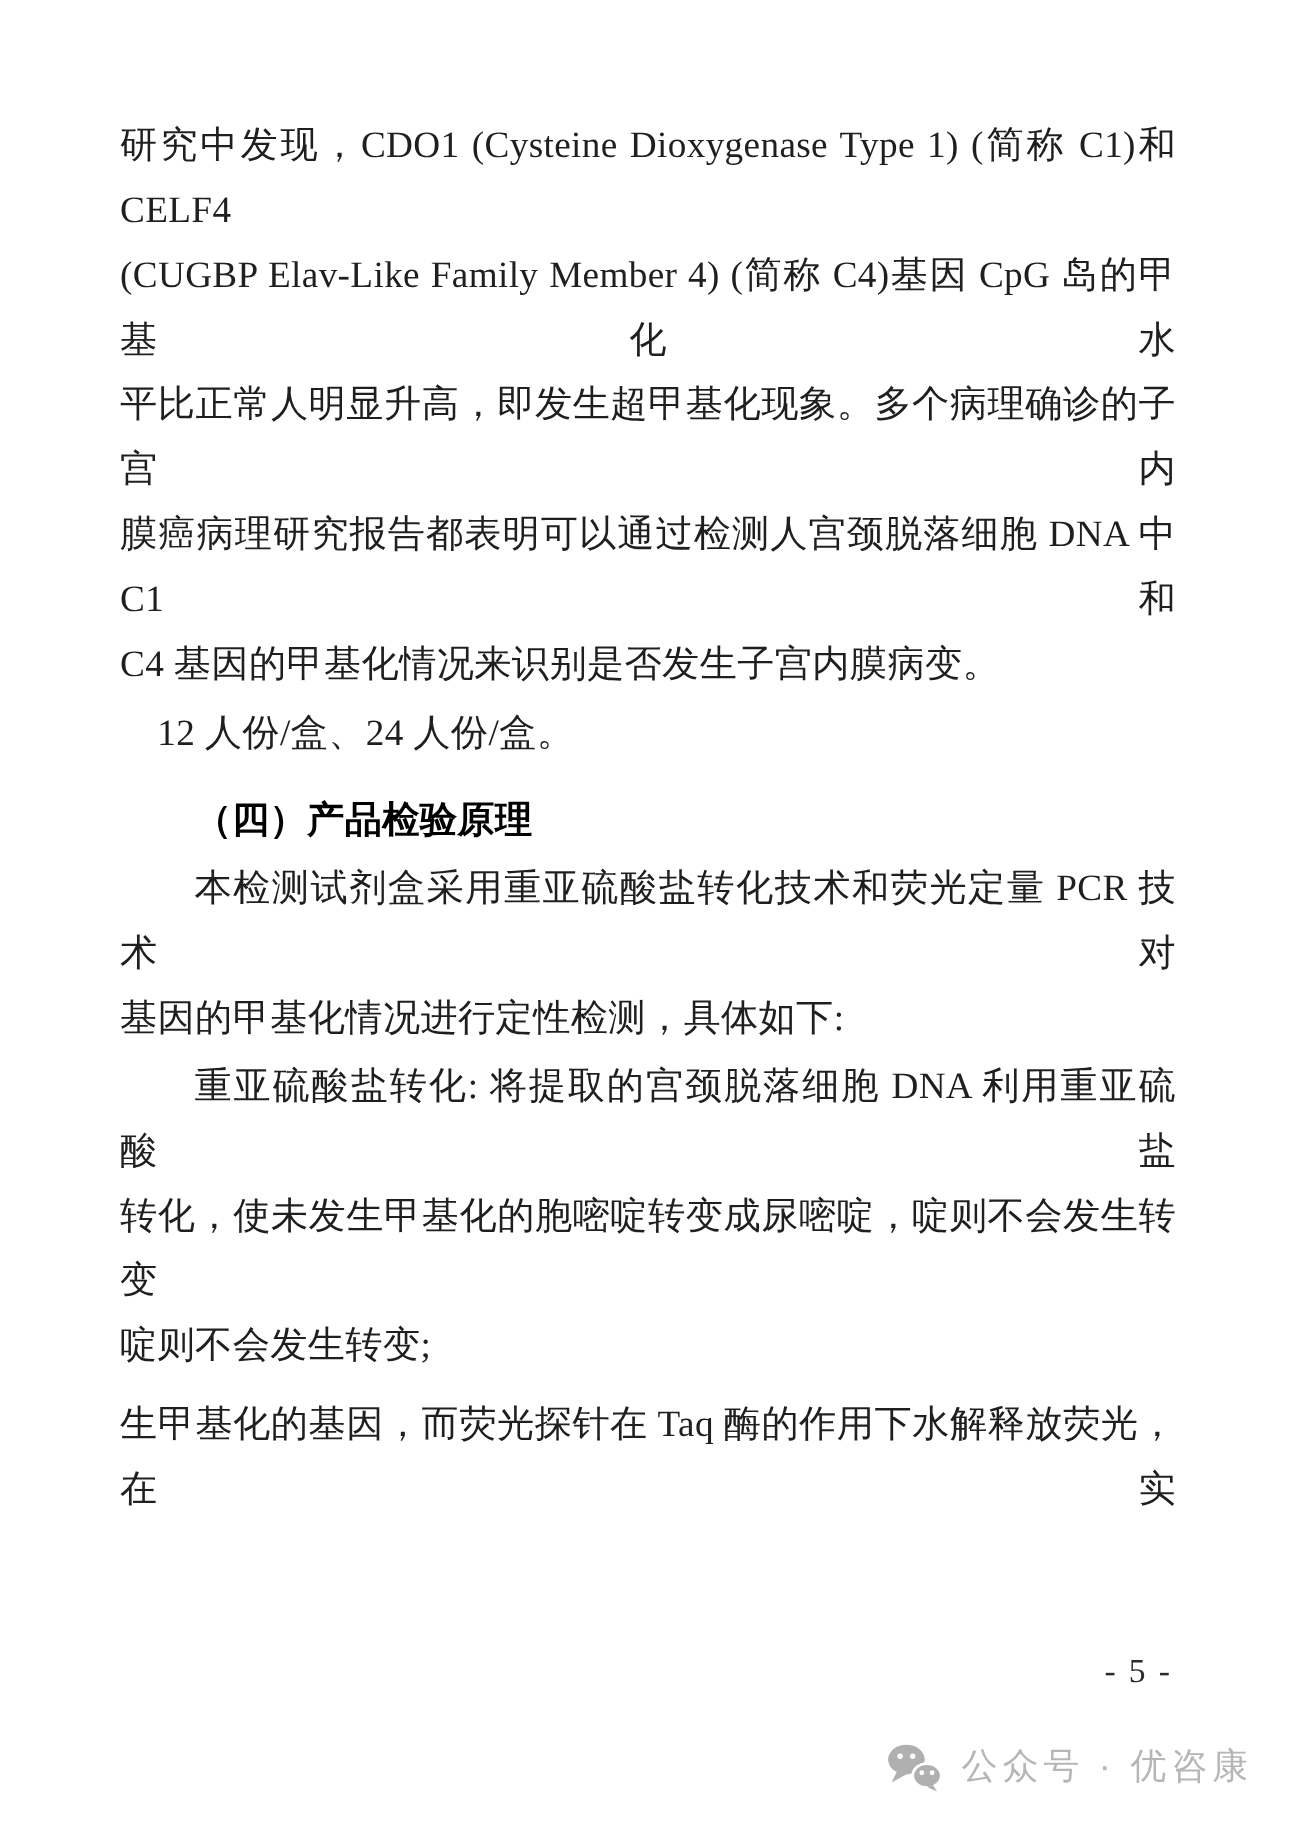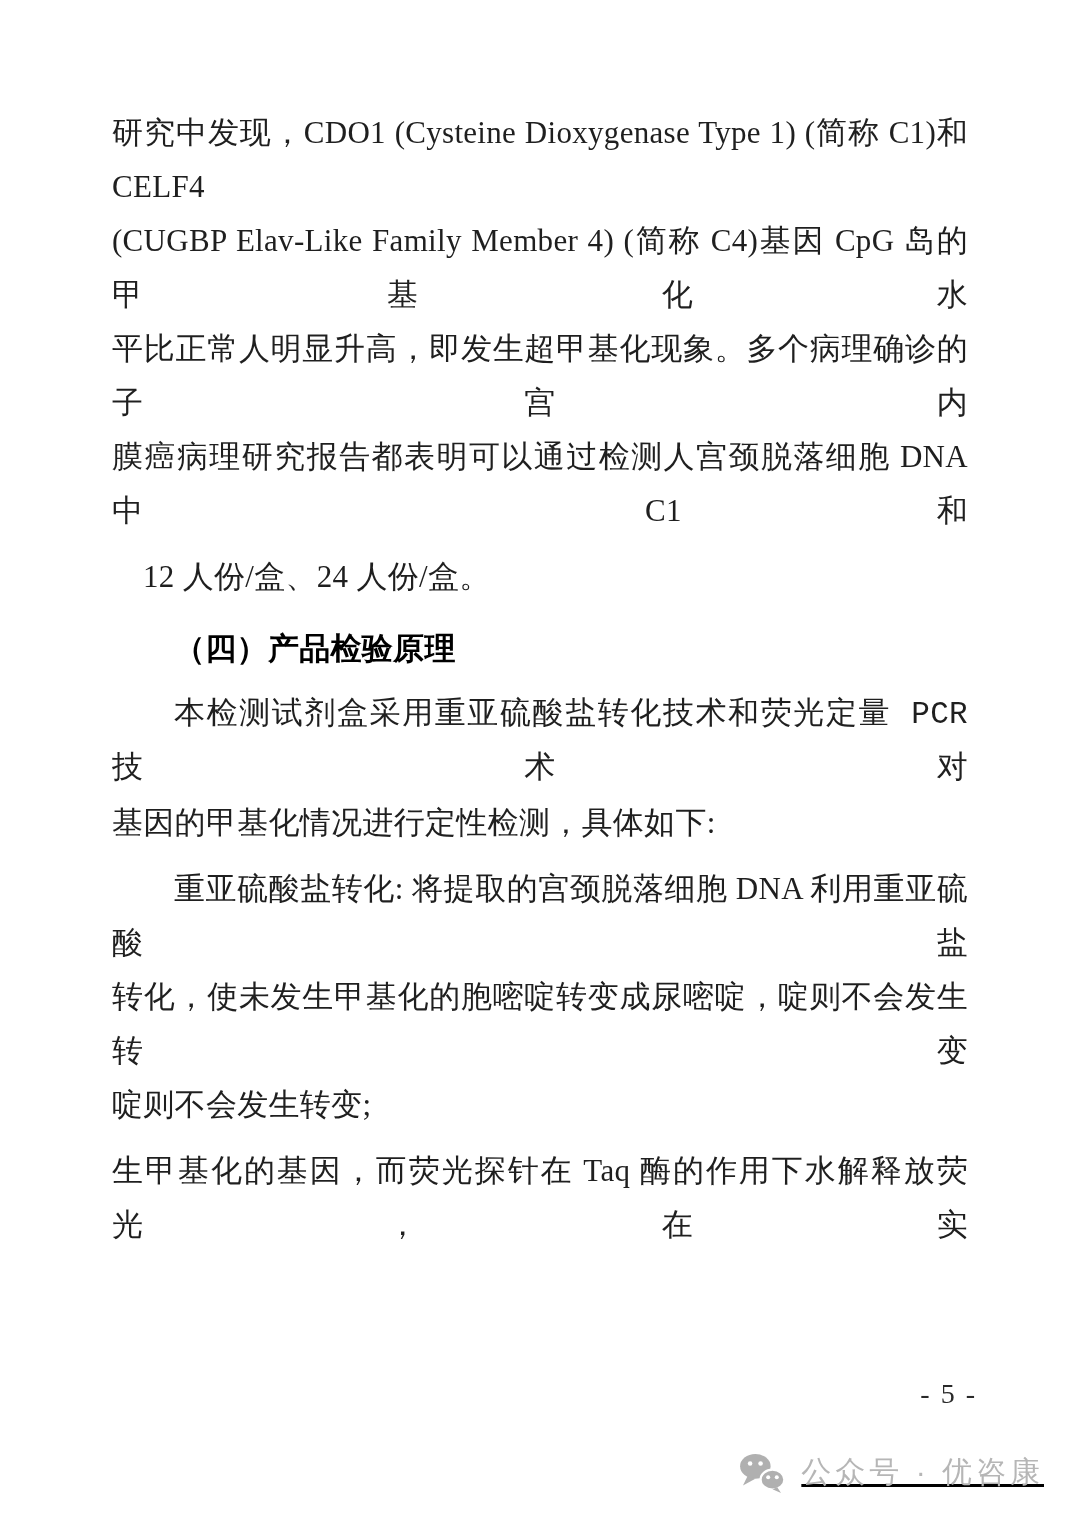--- a/index.html
+++ b/index.html
@@ -14,21 +14,21 @@
   .doc {
     position: absolute;
     left: 100px;
     top: 94px;
     width: 880px;
     font-size: 31px;
     line-height: 54px;
     color: #1f1f1f;
     letter-spacing: 0.3px;
   }
-  .blk { margin: 12px; }
+  .blk { margin: 0; }
   .line { text-align: justify; text-align-last: left; text-justify: inter-character; white-space: normal; }
   .line.just { text-align-last: justify; }
   
   .kai .line { font-weight: bold; color: #000; }
   
   [data-name="heading-section-3"]   { margin-top: 8px; }
   [data-name="pack-spec-line"]      { margin-top: 4px; }
   [data-name="heading-section-4"]   { margin-top: 18px; }
   [data-name="principle-intro-paragraph"] { margin-top: 3px; }
   [data-name="bisulfite-paragraph"] { margin-top: 3px; }
@@ -43,50 +43,50 @@
     letter-spacing: 2px;
     font-family: "Liberation Serif", serif;
   }
   .watermark {
     position: absolute;
     top: 1452px;
     right: 36px;
     display: flex;
     align-items: center;
     gap: 16px;
-    text-decoration: underline;
   }
   .watermark .wm-text {
     font-size: 30px;
     color: #b6b6b6;
     letter-spacing: 4px;
     font-family: "Liberation Sans", sans-serif;
   }
   .wm-icon { width: 46px; height: 40px; display: block; }
 </style>
 </head>
 <body>
 
 <div class="page" data-name="document-page">
 
   <main class="doc" id="doc" data-name="document-body">
       <div class="blk body" data-name="continued-paragraph">
         <div class="line just" data-name="text-line">研究中发现，CDO1 (Cysteine Dioxygenase Type 1) (简称 C1)和 CELF4</div>
         <div class="line just" data-name="text-line">(CUGBP Elav-Like Family Member 4) (简称 C4)基因 CpG 岛的甲基化水</div>
         <div class="line just" data-name="text-line">平比正常人明显升高，即发生超甲基化现象。多个病理确诊的子宫内</div>
         <div class="line just" data-name="text-line">膜癌病理研究报告都表明可以通过检测人宫颈脱落细胞 DNA 中 C1 和</div>
+        <div class="line" data-name="text-line">C4 基因的甲基化情况来识别是否发生子宫内膜病变。</div>
       </div>
       <div class="blk body" data-name="pack-spec-line">
         <div class="line" data-name="text-line" style="text-indent: 1em;">12 人份/盒、24 人份/盒。</div>
       </div>
       <div class="blk kai" data-name="heading-section-4">
         <div class="line" data-name="text-line" style="text-indent: 2em;">（四）产品检验原理</div>
       </div>
       <div class="blk body" data-name="principle-intro-paragraph">
-        <div class="line just" data-name="text-line" style="text-indent: 2em; font-family: Liberation Mono, monospace;">本检测试剂盒采用重亚硫酸盐转化技术和荧光定量 PCR 技术对</div>
+        <div class="line just" data-name="text-line" style="text-indent: 2em;">本检测试剂盒采用重亚硫酸盐转化技术和荧光定量 PCR 技术对</div>
         <div class="line" data-name="text-line">基因的甲基化情况进行定性检测，具体如下:</div>
       </div>
       <div class="blk body" data-name="bisulfite-paragraph">
         <div class="line just" data-name="text-line" style="text-indent: 2em;">重亚硫酸盐转化: 将提取的宫颈脱落细胞 DNA 利用重亚硫酸盐</div>
         <div class="line just" data-name="text-line">转化，使未发生甲基化的胞嘧啶转变成尿嘧啶，啶则不会发生转变</div>
         <div class="line" data-name="text-line">啶则不会发生转变;</div>
       </div>
       <div class="blk body" data-name="qpcr-paragraph">
         <div class="line just" data-name="text-line">生甲基化的基因，而荧光探针在 Taq 酶的作用下水解释放荧光，在实</div>
       </div>

